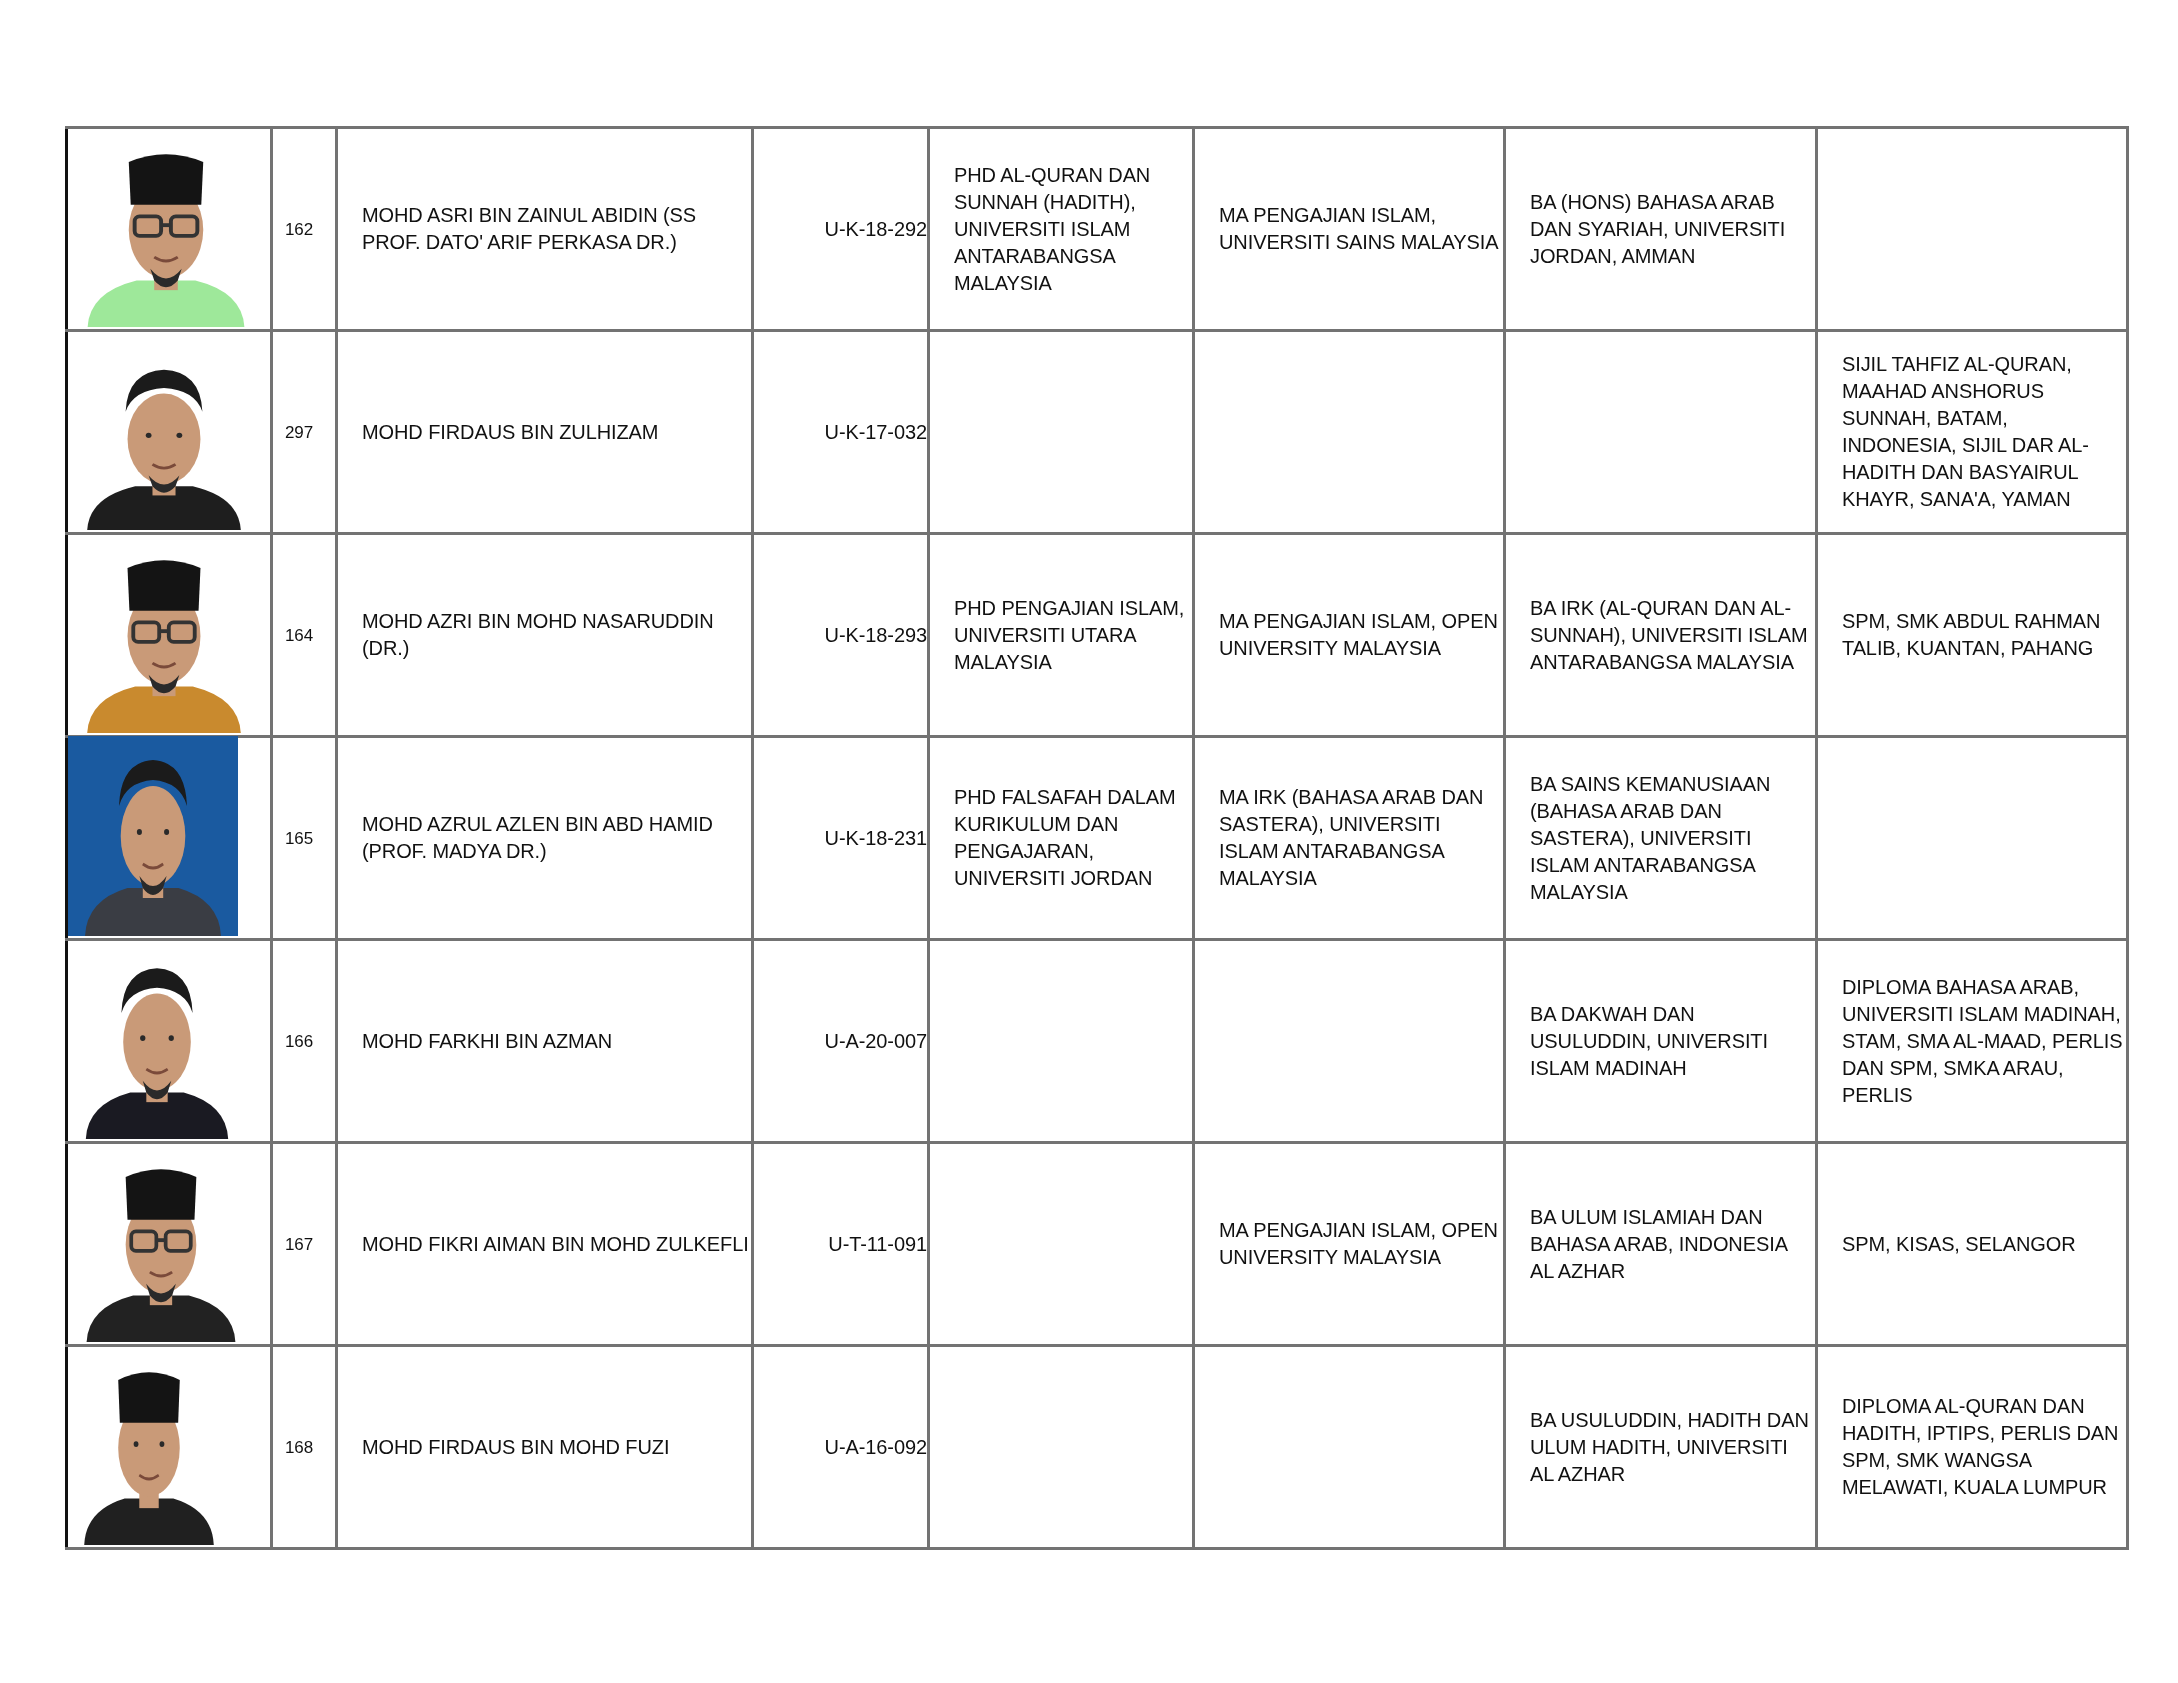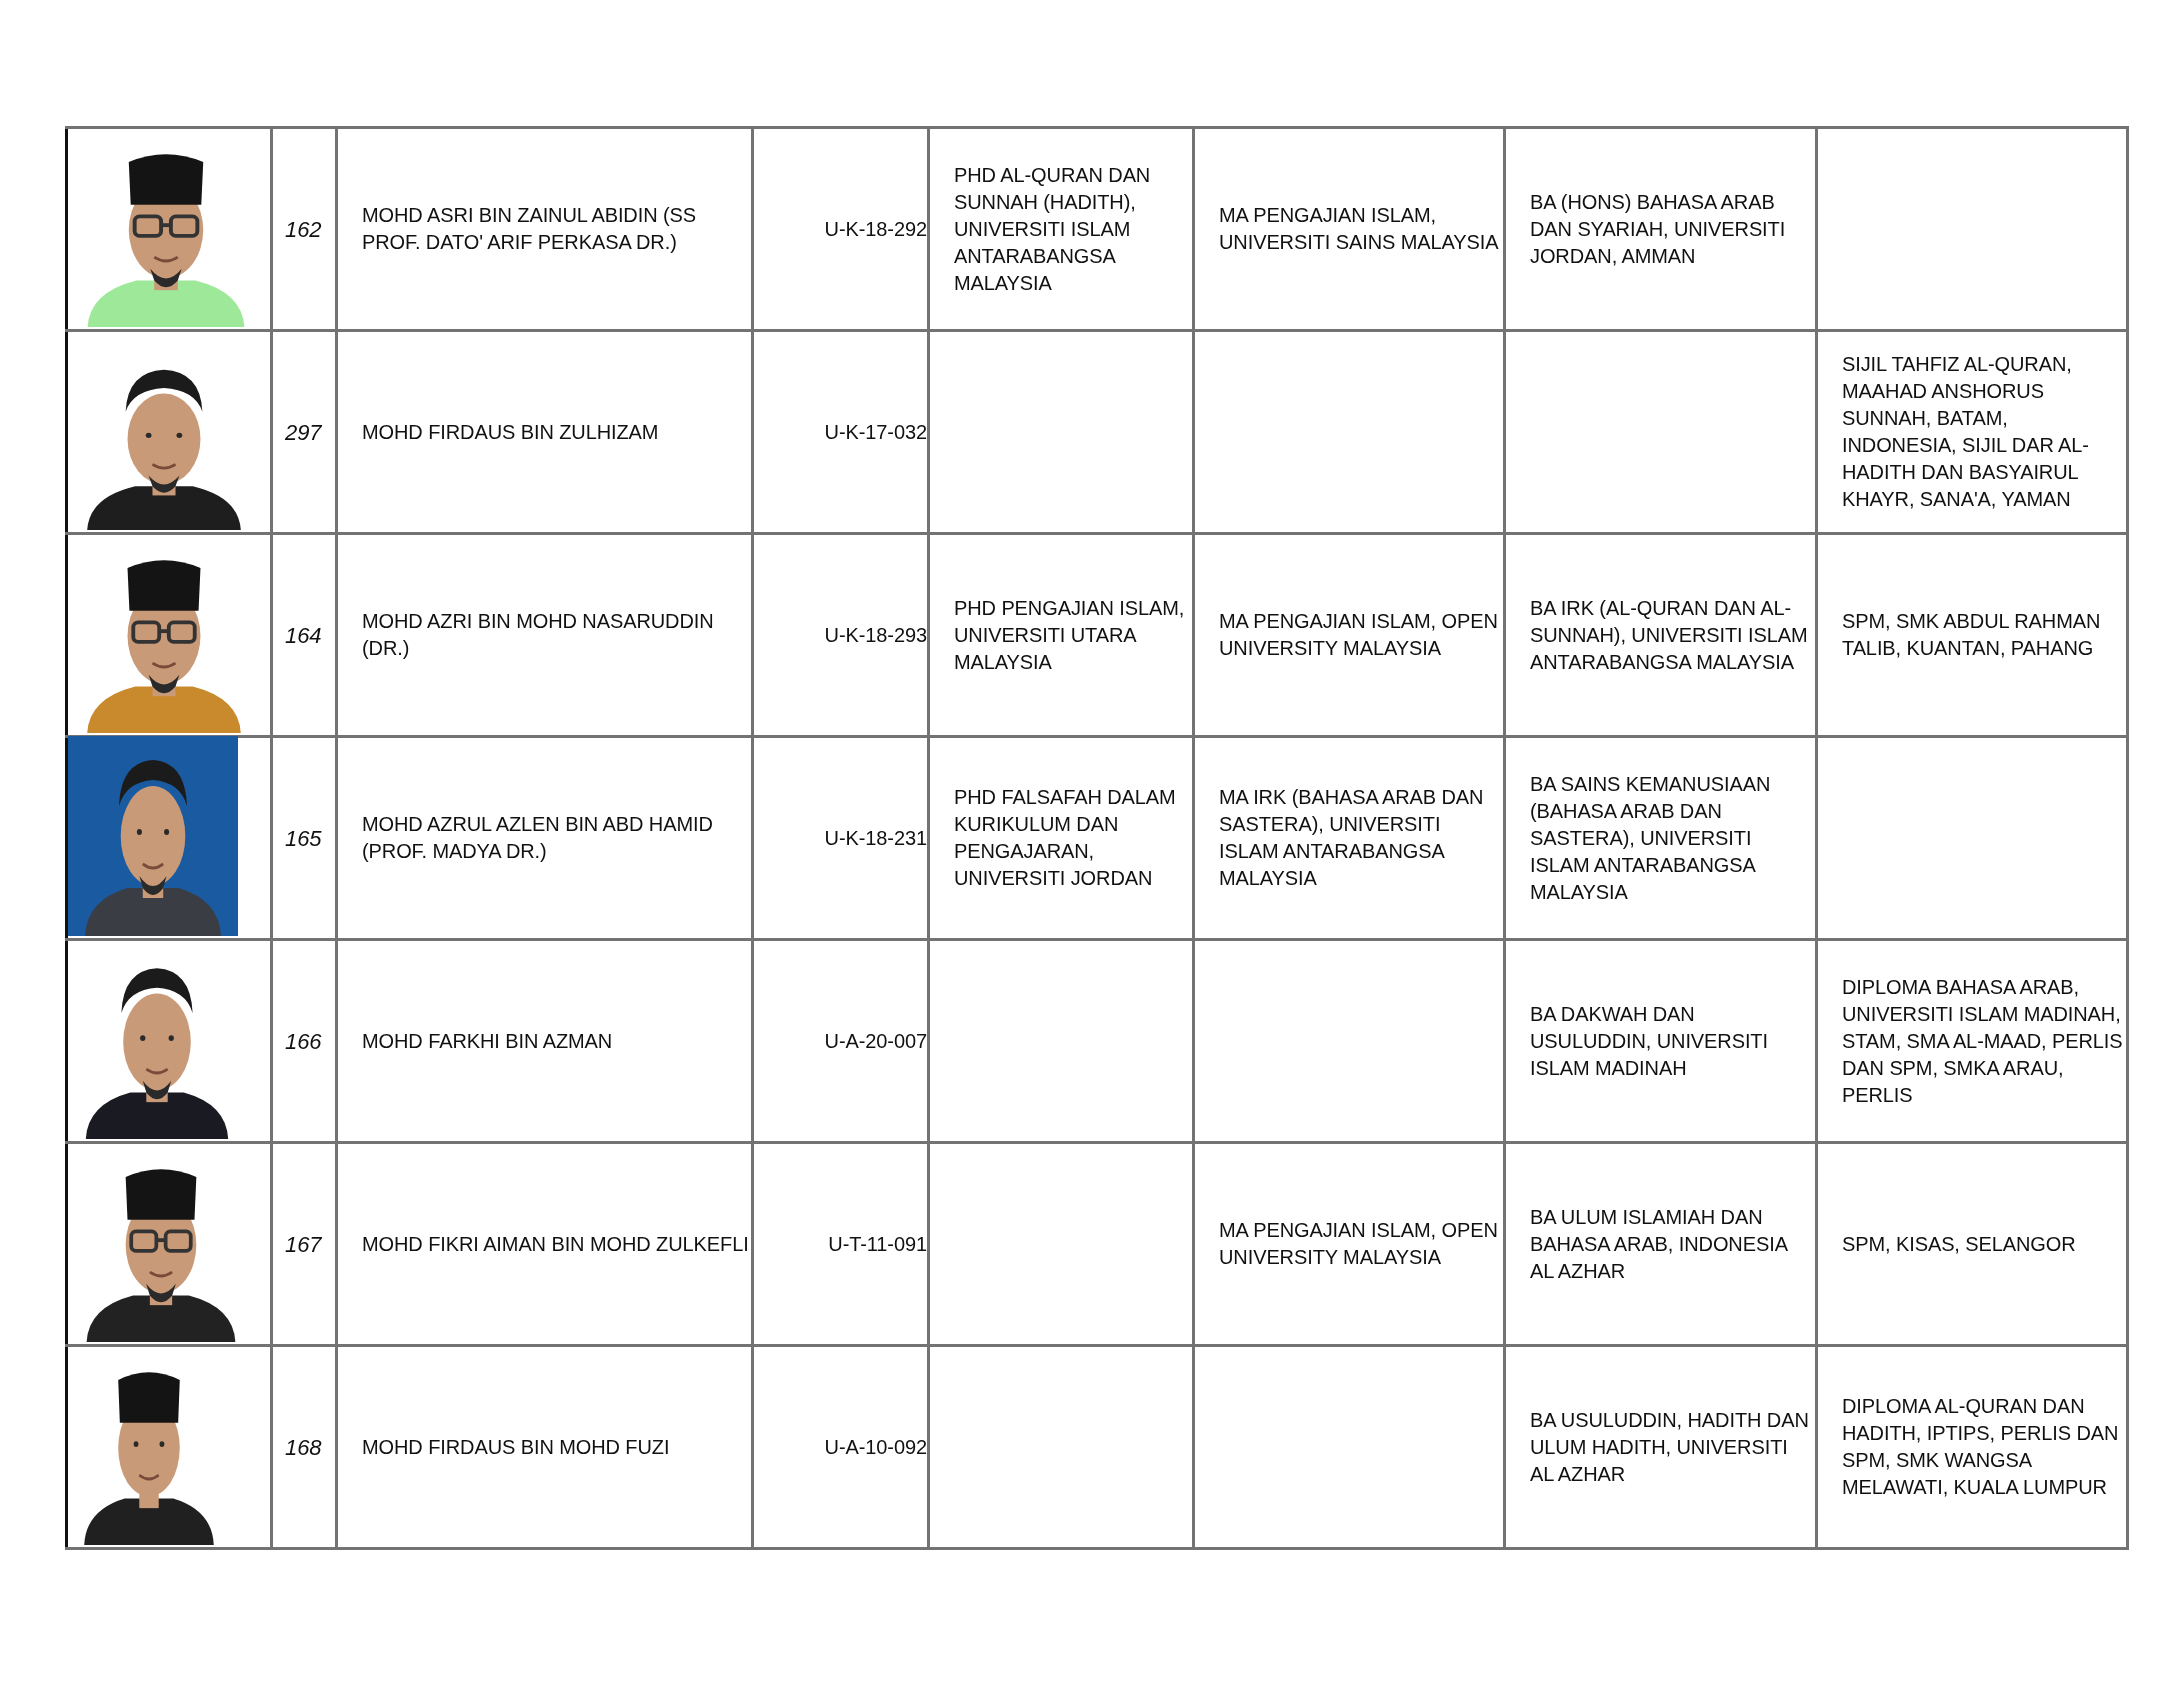--- a/index.html
+++ b/index.html
@@ -13,21 +13,21 @@
   table.roster td {
     border: 3px solid #737373;
     height: 200px;
     vertical-align: middle;
     font-size: 20px;
     line-height: 27px;
     padding: 0 0 0 24px;
     letter-spacing: -0.1px;
   }
   table.roster td.photo { padding: 0; border-left: 3px solid #111; position: relative; }
-  table.roster td.num { padding: 0 0 0 12px; font-size: 22px; font-style: italic; }
+  table.roster td.num { padding: 0 0 0 12px; font-size: 17px; }
   table.roster td.id { padding: 0; text-align: right; }
   .photo-box { position: absolute; left: 0; bottom: 2px; overflow: hidden; }
   .photo-box svg { display: block; width: 100%; height: 100%; }
 </style>
 </head>
 <body>
 
 <table class="roster">
   <colgroup>
     <col style="width:205px">
@@ -204,21 +204,21 @@
       <path d="M62 30 Q100 14 138 30 L136 74 L64 74 Z" fill="#141414"></path>
       <circle cx="84" cy="96" r="3" fill="#2a2a2a"></circle>
               <circle cx="116" cy="96" r="3" fill="#2a2a2a"></circle>
       <path d="M88 128 Q100 136 112 128" stroke="#7a4a3a" stroke-width="3" fill="none"></path>
 
     </svg>
           </div>
     </td>
     <td class="num">168</td>
     <td class="name">MOHD FIRDAUS BIN MOHD FUZI</td>
-    <td class="id">U-A-10-092</td>
+    <td class="id">U-A-16-092</td>
     <td class="phd"></td>
     <td class="ma"></td>
     <td class="ba">BA USULUDDIN, HADITH DAN ULUM HADITH, UNIVERSITI AL AZHAR</td>
     <td class="other">DIPLOMA AL-QURAN DAN HADITH, IPTIPS, PERLIS DAN SPM, SMK WANGSA MELAWATI, KUALA LUMPUR</td>
   </tr>
     </tbody>
 </table>
 
 
 </body></html>

